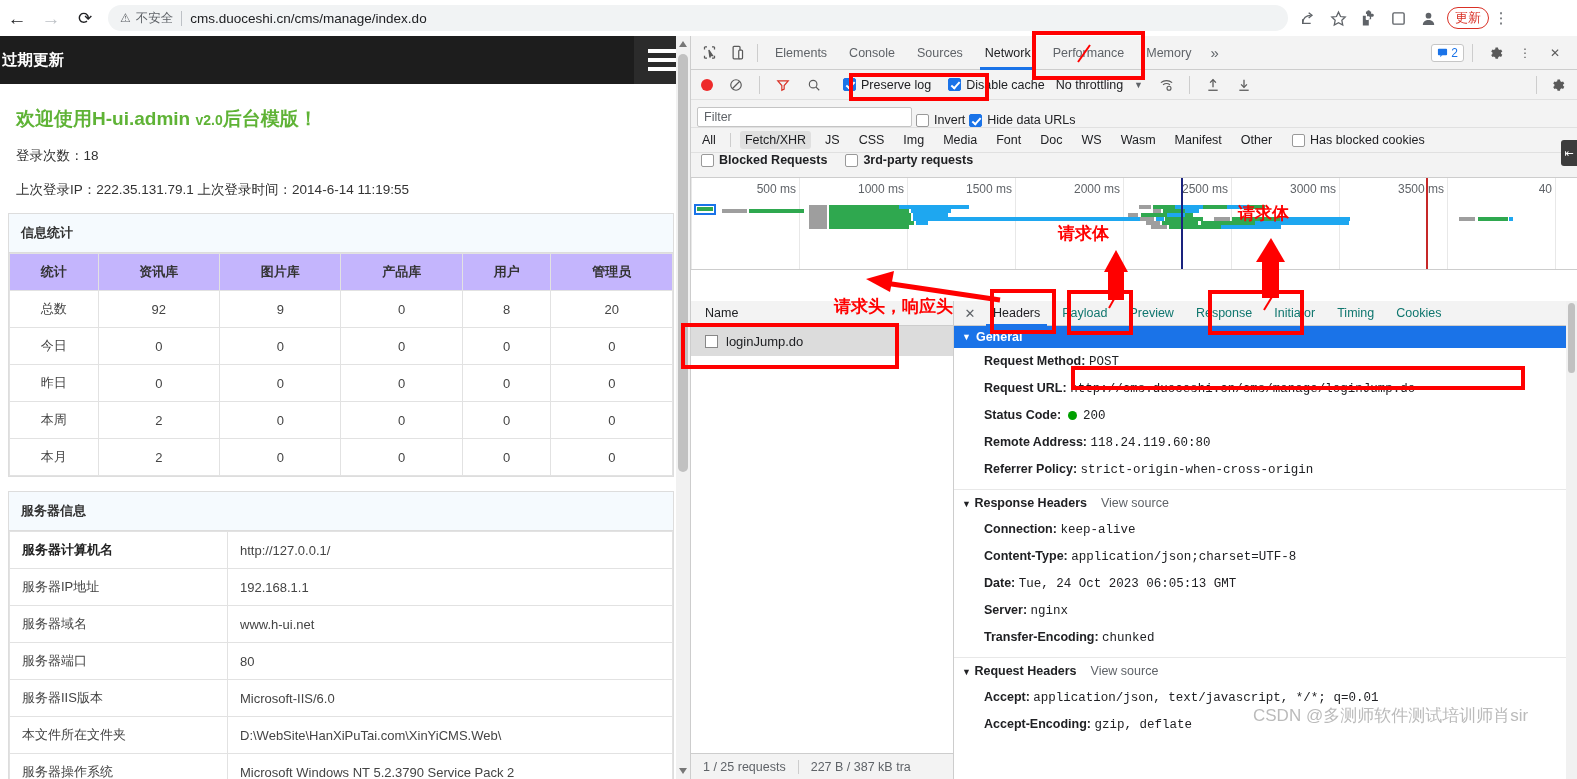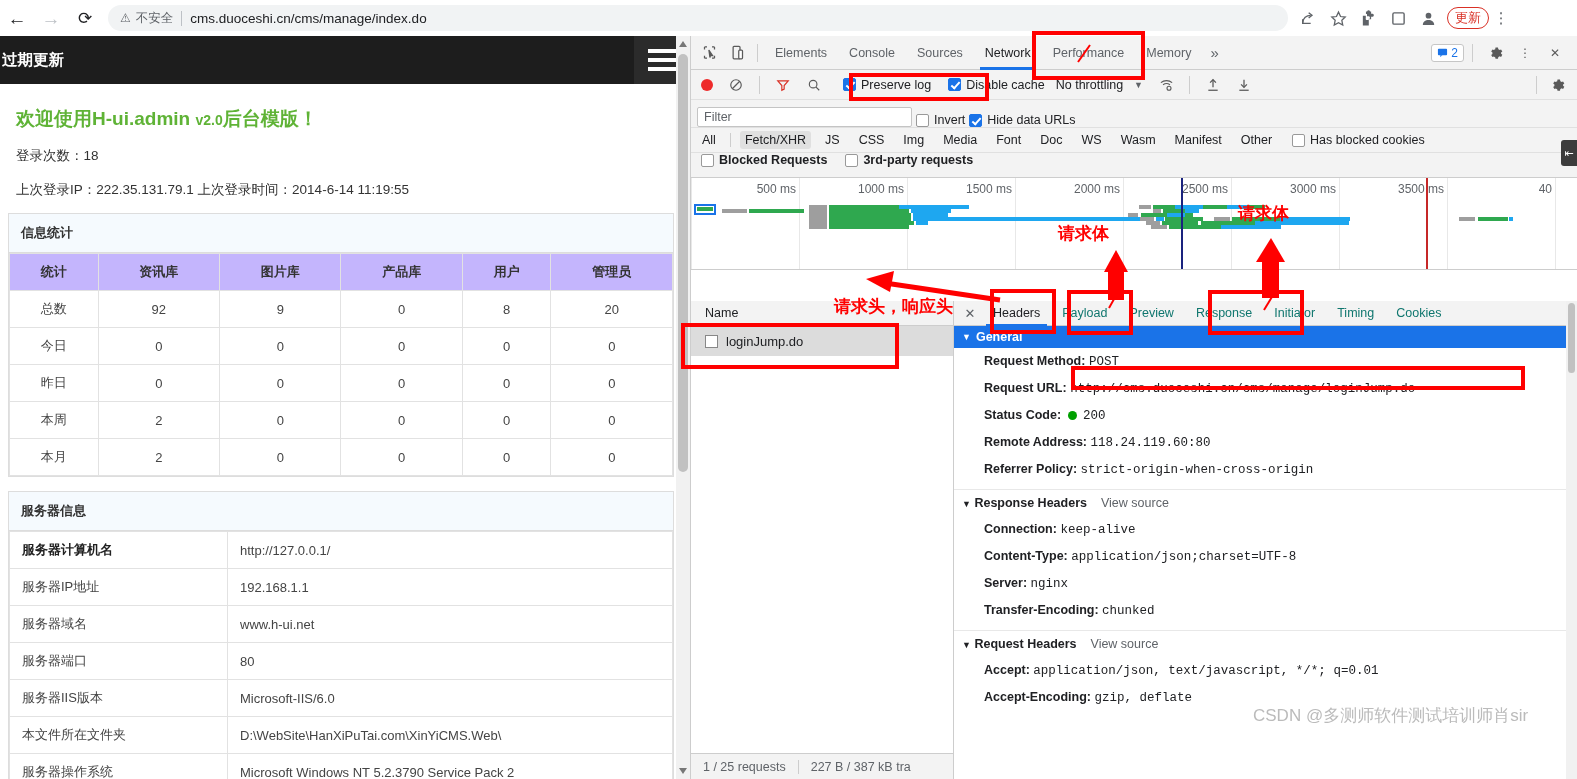--- a/index.html
+++ b/index.html
@@ -705,20 +705,24 @@
           </div>
           <div class="kvrow">
             <b>Connection:</b>
             <span class="mono">keep-alive</span>
           </div>
           <div class="kvrow">
             <b>Content-Type:</b>
             <span class="mono">application/json;charset=UTF-8</span>
           </div>
           <div class="kvrow">
+            <b>Date:</b>
+            <span class="mono">Tue, 24 Oct 2023 06:05:13 GMT</span>
+          </div>
+          <div class="kvrow">
             <b>Server:</b>
             <span class="mono">nginx</span>
           </div>
           <div class="kvrow">
             <b>Transfer-Encoding:</b>
             <span class="mono">chunked</span>
           </div>
 
           <div class="sec-bar2" style="margin-top:6px">
             <span><span class="tri">▼</span>

